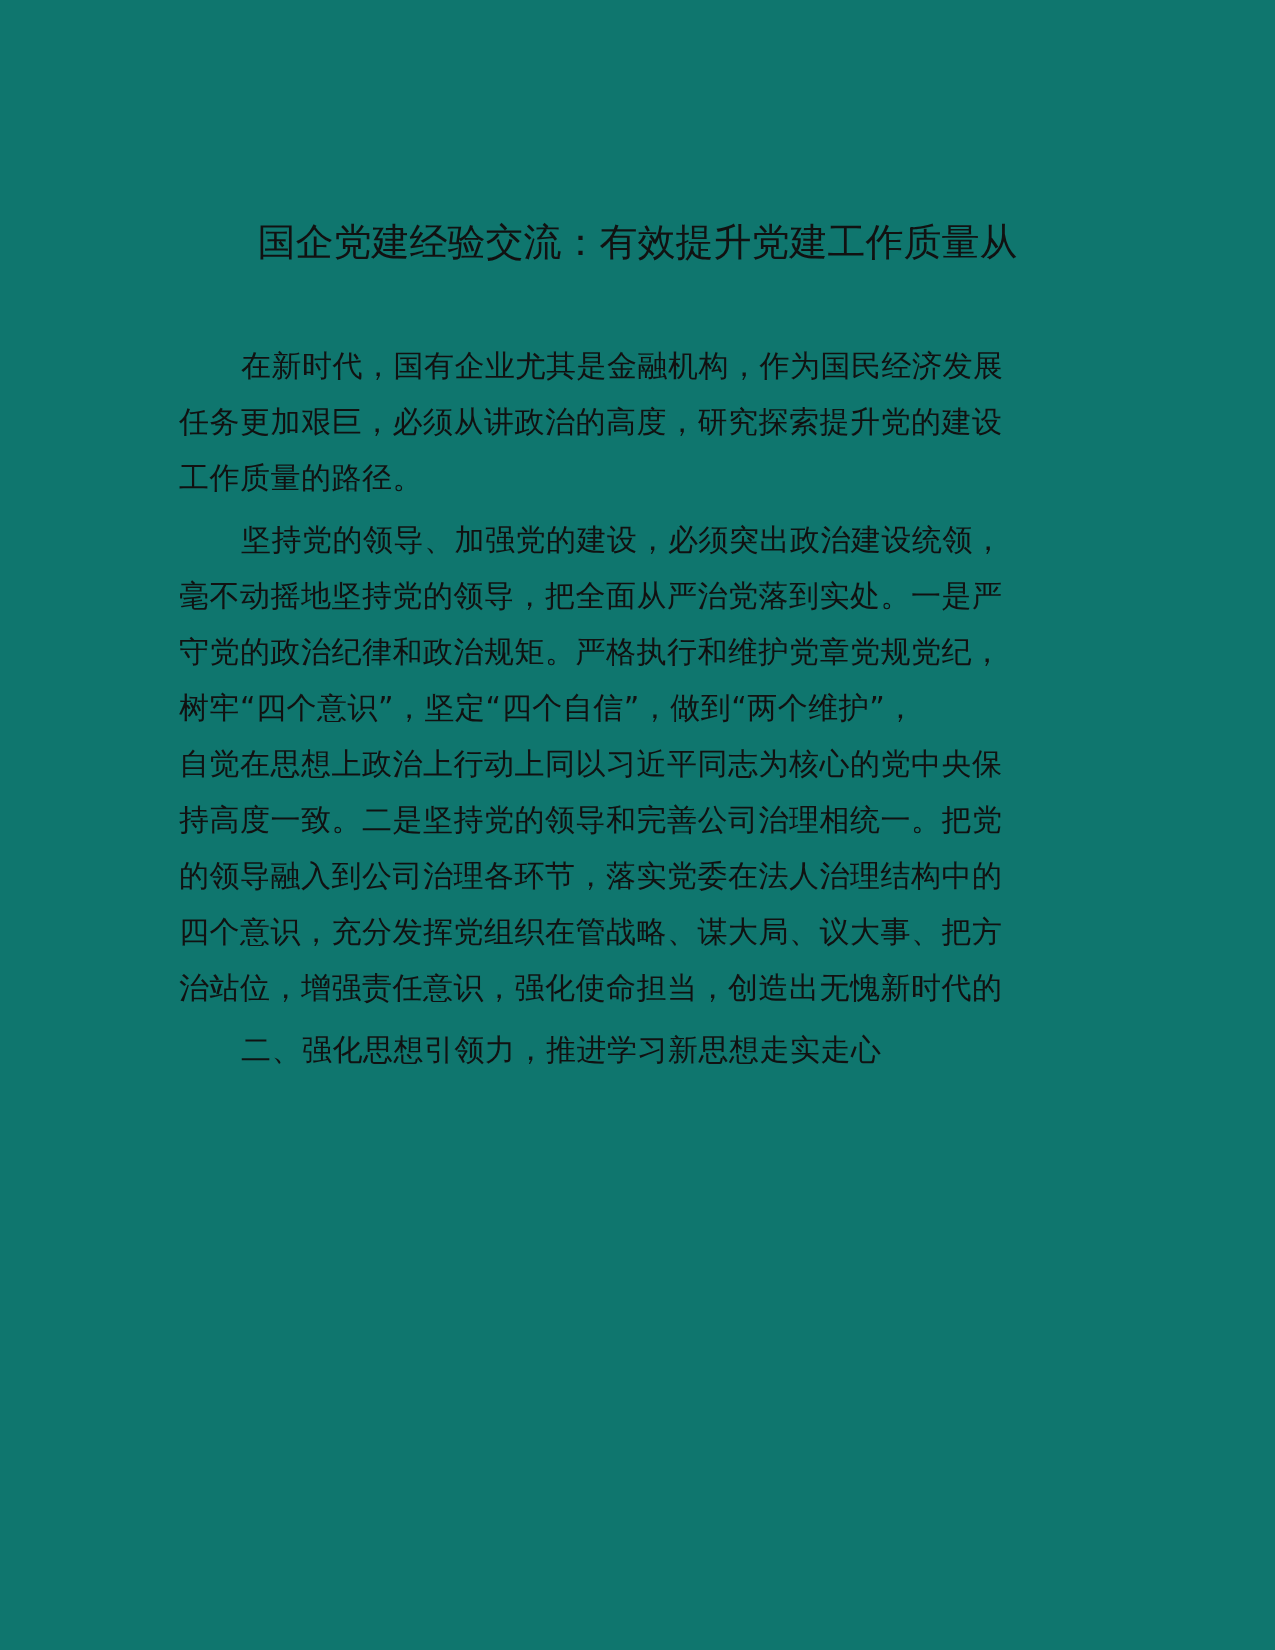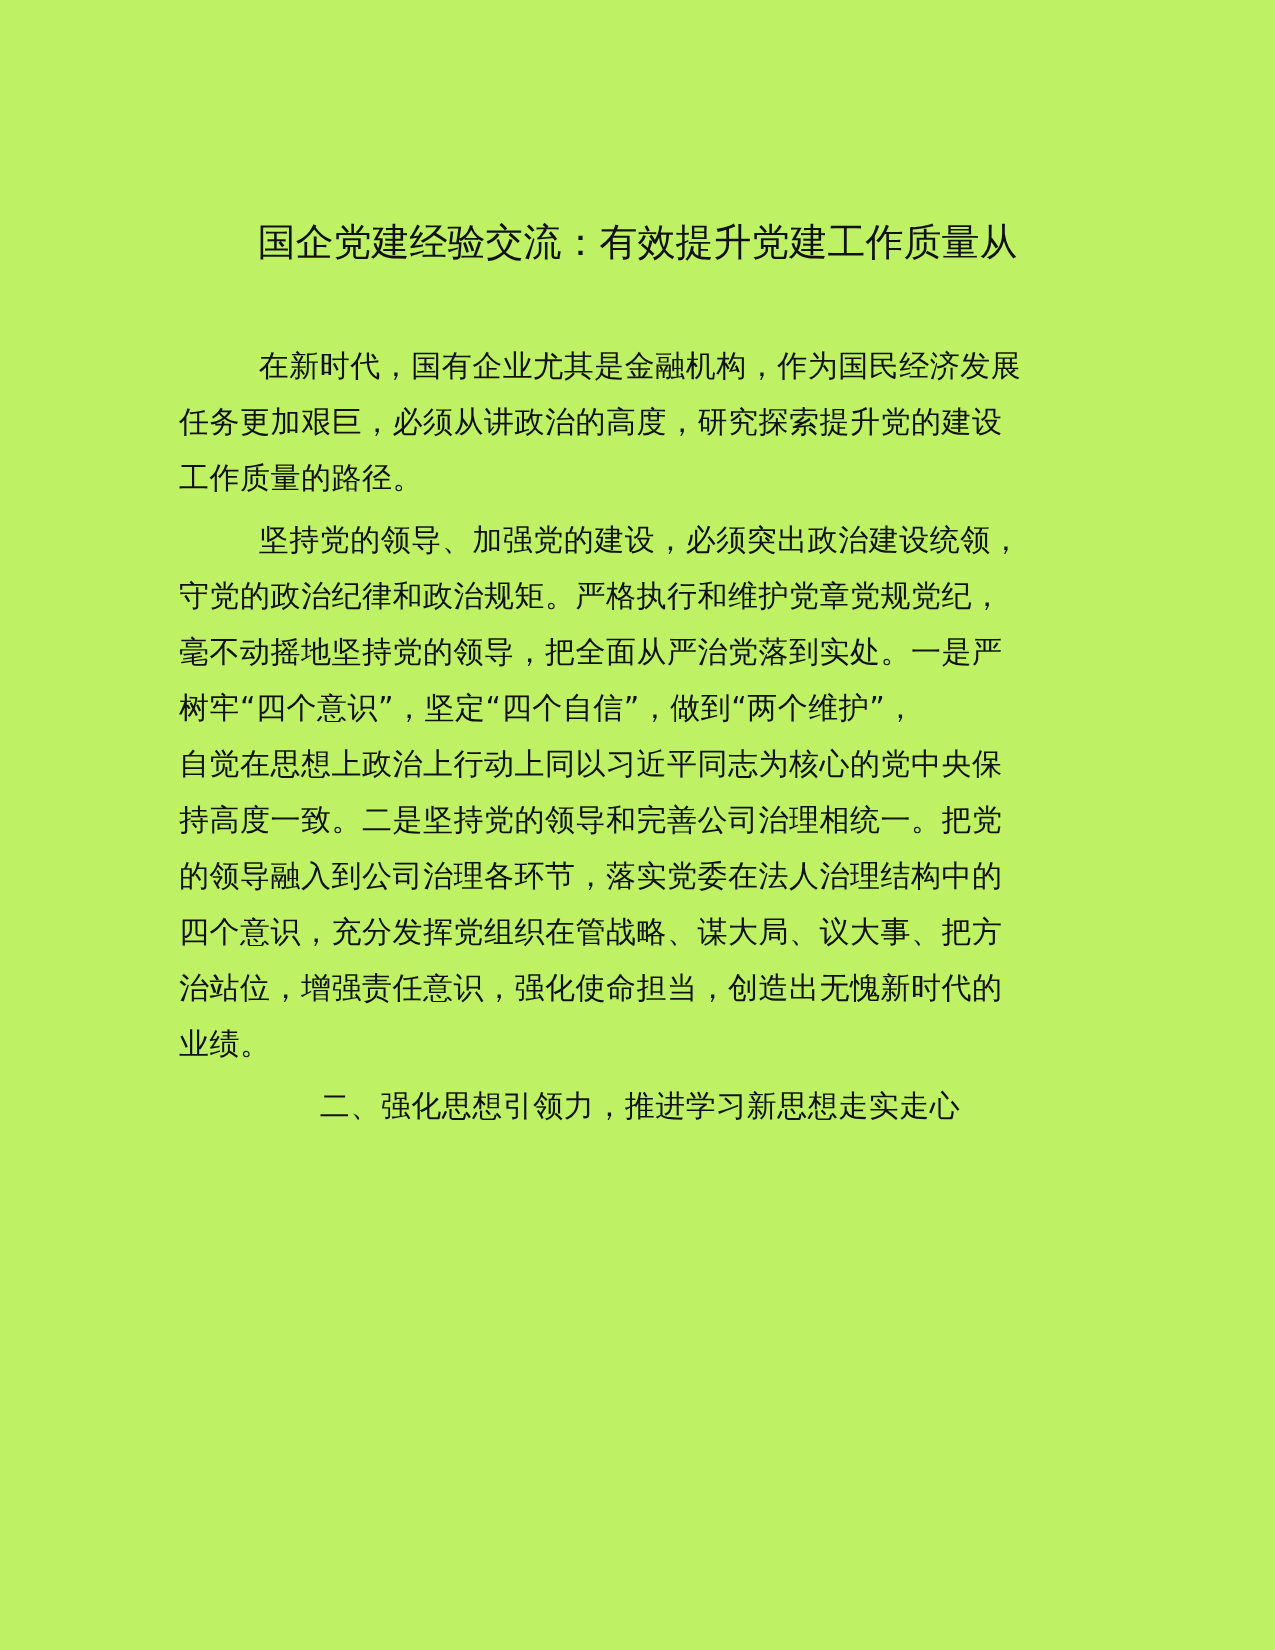--- a/index.html
+++ b/index.html
@@ -12,21 +12,21 @@
       height: 1650px;
       position: relative;
       overflow: hidden;
       font-family: "DejaVu Sans", "Liberation Sans", sans-serif;
       color: #111111;
     }
     .page {
       position: absolute;
       left: 0; top: 0;
       width: 1275px; height: 1650px;
-      background: #bef264;
+      background: #0f766e;
     }
     .title {
       position: absolute;
       left: 150px;
       width: 975px;
       top: 214px;
       text-align: center;
       font-size: 38px;
       line-height: 56px;
       color: #111111;
@@ -43,21 +43,21 @@
     }
     .line {
       display: block;
       font-size: 30px;
       line-height: 56px;
       height: 56px;
       white-space: nowrap;
       letter-spacing: 0.5px;
       color: #111111;
     }
-    .indent { padding-left: 62px; text-align: center; }
+    .indent { padding-left: 62px; }
     .heading .line { }
   </style>
 </head>
 <body>
 
 <div class="page">
 
   <div class="title">
     <span class="tline">国企党建经验交流：有效提升党建工作质量从</span>
   </div>
@@ -66,29 +66,28 @@
 
     <div class="para">
       <span class="line indent">在新时代，国有企业尤其是金融机构，作为国民经济发展</span>
       <span class="line">任务更加艰巨，必须从讲政治的高度，研究探索提升党的建设</span>
       <span class="line">工作质量的路径。</span>
     </div>
 
 
     <div class="para">
       <span class="line indent">坚持党的领导、加强党的建设，必须突出政治建设统领，</span>
+      <span class="line">毫不动摇地坚持党的领导，把全面从严治党落到实处。一是严</span>
       <span class="line">守党的政治纪律和政治规矩。严格执行和维护党章党规党纪，</span>
-      <span class="line">毫不动摇地坚持党的领导，把全面从严治党落到实处。一是严</span>
       <span class="line">树牢“四个意识”，坚定“四个自信”，做到“两个维护”，</span>
       <span class="line">自觉在思想上政治上行动上同以习近平同志为核心的党中央保</span>
       <span class="line">持高度一致。二是坚持党的领导和完善公司治理相统一。把党</span>
       <span class="line">的领导融入到公司治理各环节，落实党委在法人治理结构中的</span>
       <span class="line">四个意识，充分发挥党组织在管战略、谋大局、议大事、把方</span>
       <span class="line">治站位，增强责任意识，强化使命担当，创造出无愧新时代的</span>
-      <span class="line">业绩。</span>
     </div>
 
     <div class="para heading">
       <span class="line indent">二、强化思想引领力，推进学习新思想走实走心</span>
     </div>
 
   </div>
 </div>
 
 </body></html>

